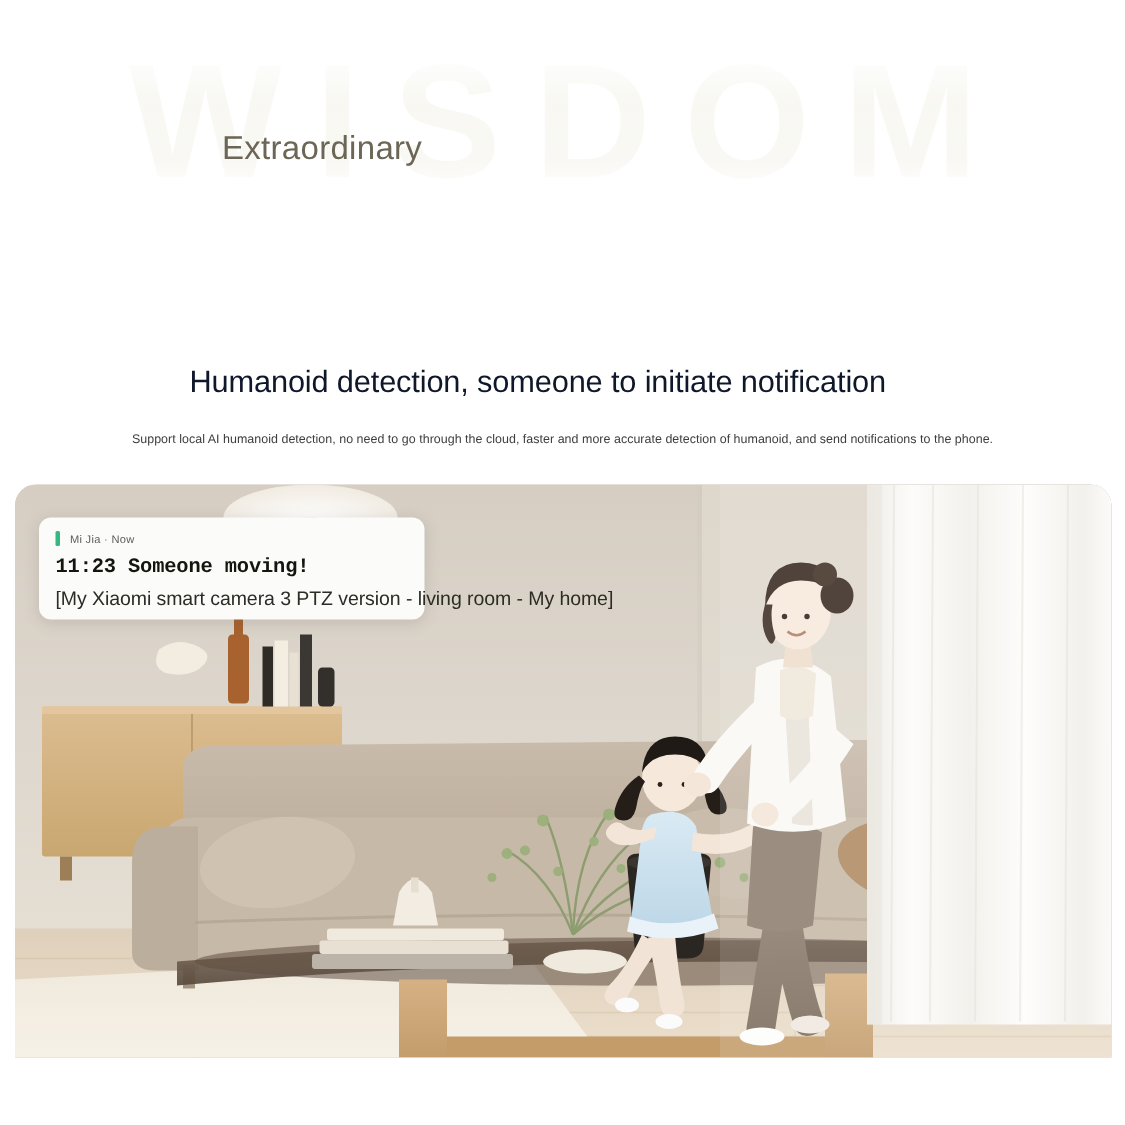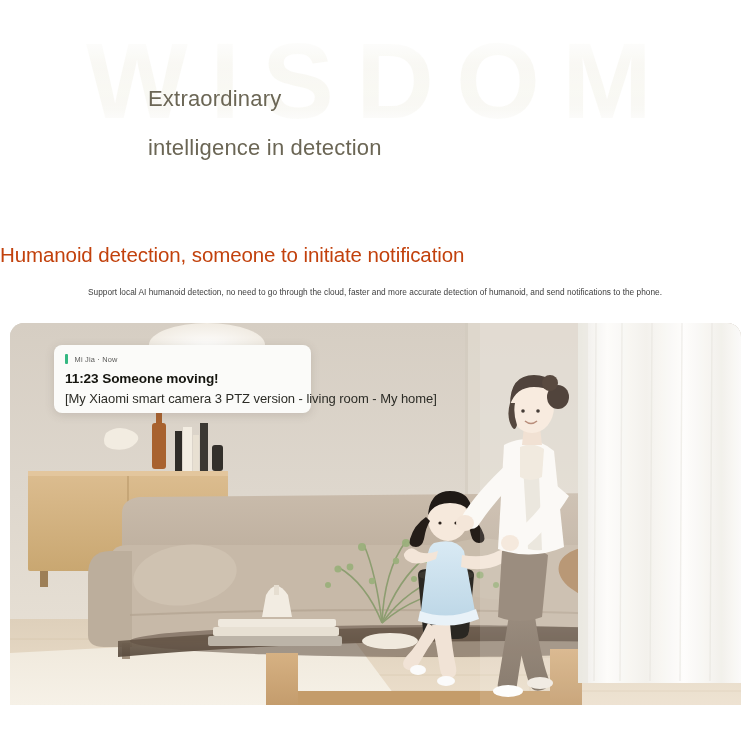--- a/index.html
+++ b/index.html
@@ -74,24 +74,24 @@
   }
   #headline .line { display: block; white-space: nowrap; }
 
   #subhead {
     position: absolute;
     left: 0;
     top: 243px;
     width: 725px;
     padding-right: 8px;
     box-sizing: border-box;
-    text-align: left;
+    text-align: center;
     font-size: 20.5px;
     font-weight: 400;
-    color: #c2410c;
+    color: #0f172a;
     letter-spacing: -.1px;
     white-space: nowrap;
   }
 
   #description {
     position: absolute;
     left: 0;
     top: 287px;
     width: 750px;
     padding: 0 10px;
@@ -113,21 +113,21 @@
     height: 382px;
     border-radius: 14px 14px 0 0;
     overflow: hidden;
     background: #cfc8bd;
   }
   #photo svg { display: block; width: 731px; height: 382px; }
 
   
   #notification-card {
     position: absolute;
-    left: 54px;
+    left: 26px;
     top: 345px;
     width: 257px;
     height: 68px;
     background: #fbfbf9;
     border-radius: 8px;
     box-shadow: 0 2px 10px rgba(90,80,70,.18);
     padding: 8px 11px 0 11px;
     box-sizing: border-box;
   }
   #notif-app-row {
@@ -149,40 +149,40 @@
     letter-spacing: .2px;
     white-space: nowrap;
   }
   #notif-title {
     margin-top: 6px;
     font-size: 13.6px;
     font-weight: 700;
     color: #15150f;
     letter-spacing: -.1px;
     white-space: nowrap;
+    font-family: Liberation Mono, monospace;
   }
   #notif-meta {
     margin-top: 5px;
     font-size: 13px;
     font-weight: 400;
     color: #2c2c26;
     letter-spacing: -.05px;
     white-space: nowrap;
   }
 </style>
 </head>
 <body>
 
 <div id="hero">
   <div id="watermark">WISDOM</div>
   <div id="watermark-veil"></div>
 
   <div id="headline">
     <span class="line">Extraordinary</span>
-    <span class="line">intelligence in detection</span>
   </div>
 
   <div id="subhead">Humanoid detection, someone to initiate notification</div>
   <div id="description">Support local AI humanoid detection, no need to go through the cloud, faster and more accurate detection of humanoid, and send notifications to the phone.</div>
 </div>
 
 <div id="photo">
   <svg viewBox="0 0 731 382" preserveAspectRatio="none">
     <defs>
       <linearGradient id="wallG" x1="0" y1="0" x2="0" y2="1">

